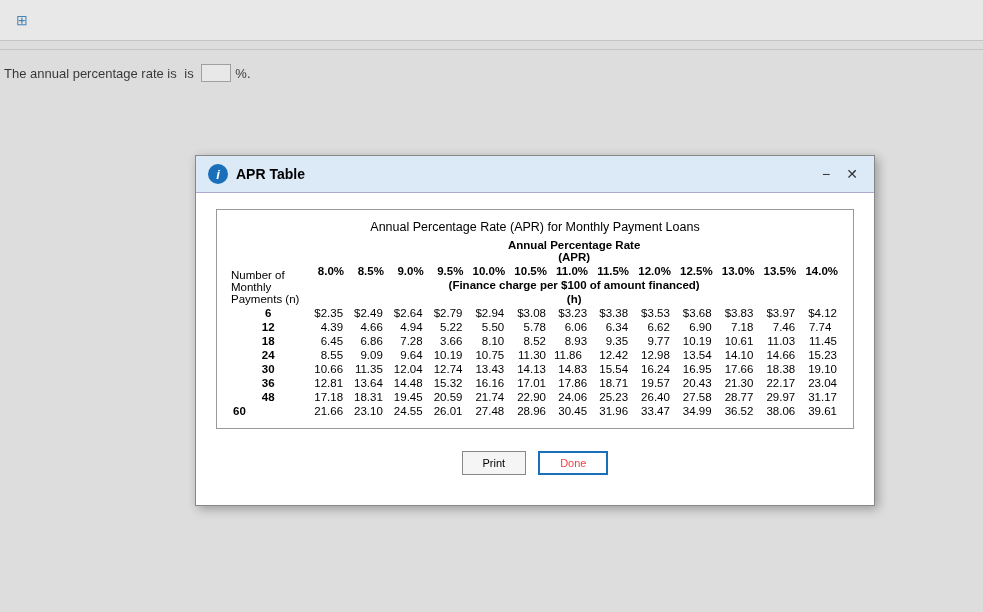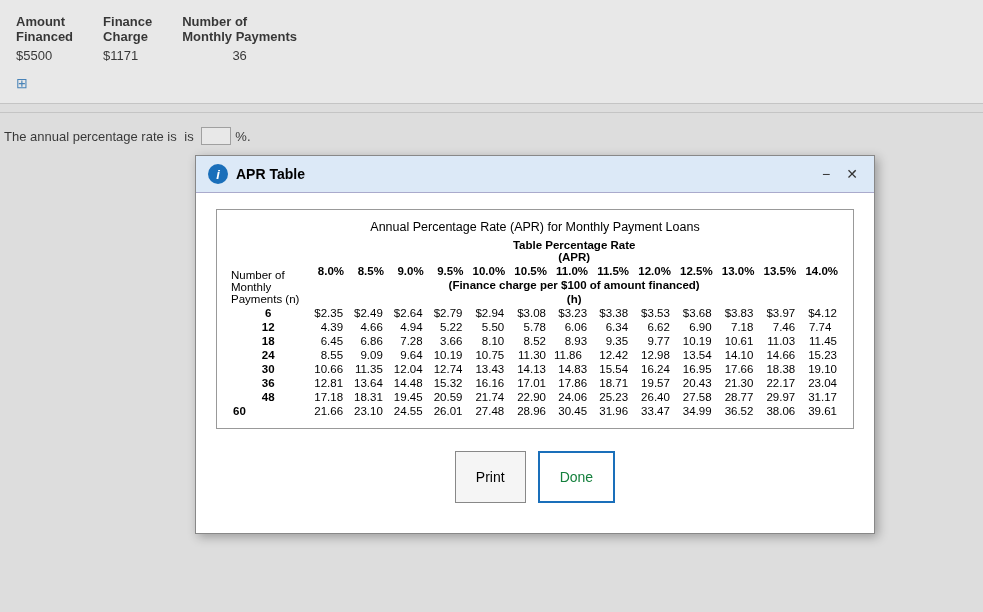--- a/index.html
+++ b/index.html
@@ -191,56 +191,38 @@
     .apr-table tr:nth-child(even) td { }
 
     .modal-footer {
       display: flex;
       justify-content: center;
       gap: 12px;
       padding: 8px 0 14px;
     }
 
     .footer-btn {
-      padding: 16px 20px;
-      font-size: 14px;
+      padding: 4px 20px;
+      font-size: 11px;
       cursor: pointer;
       border: 1px solid #888;
       background: #f5f5f5;
     }
 
     .footer-btn.primary {
       background: white;
       border: 2px solid #1a6fba;
-      color: #15803d;
+      color: #ef4444;
     }
   </style>
 </head>
 <body>
 
 <div class="main-content">
 
-  <div class="loan-table">
-    <table>
-      <thead>
-        <tr>
-          <th>Amount<br>Financed</th>
-          <th>Finance<br>Charge</th>
-          <th>Number of<br>Monthly Payments</th>
-        </tr>
-      </thead>
-      <tbody>
-        <tr>
-          <td>$5500</td>
-          <td>$1171</td>
-          <td style="text-align:center;">36</td>
-        </tr>
-      </tbody>
-    </table>
-  </div>
 
   <div class="icon-link-row">
     <span class="grid-icon">⊞</span>
   </div>
 </div>
 
 <hr class="divider">
 
 <div class="apr-question">
   <span>The annual percentage rate is</span>
@@ -268,21 +250,21 @@
 
         <table class="apr-table">
           <thead>
             <tr>
               <th rowspan="4" style="text-align:left; vertical-align:bottom; font-weight:normal;">
                 <span>Number of</span><br>
                 <span>Monthly</span><br>
                 <span>Payments (n)</span>
               </th>
               <th colspan="13" style="text-align:center; font-weight:bold;">
-                <span>Table Percentage Rate</span><br>
+                <span>Annual Percentage Rate</span><br>
                 <span>(APR)</span>
               </th>
             </tr>
             <tr id="rates-row">
 
             <th style="text-align: right; font-weight: bold; padding: 1px 3px;">8.0%</th>
                 <th style="text-align: right; font-weight: bold; padding: 1px 3px;">8.5%</th>
                 <th style="text-align: right; font-weight: bold; padding: 1px 3px;">9.0%</th>
                 <th style="text-align: right; font-weight: bold; padding: 1px 3px;">9.5%</th>
                 <th style="text-align: right; font-weight: bold; padding: 1px 3px;">10.0%</th>

